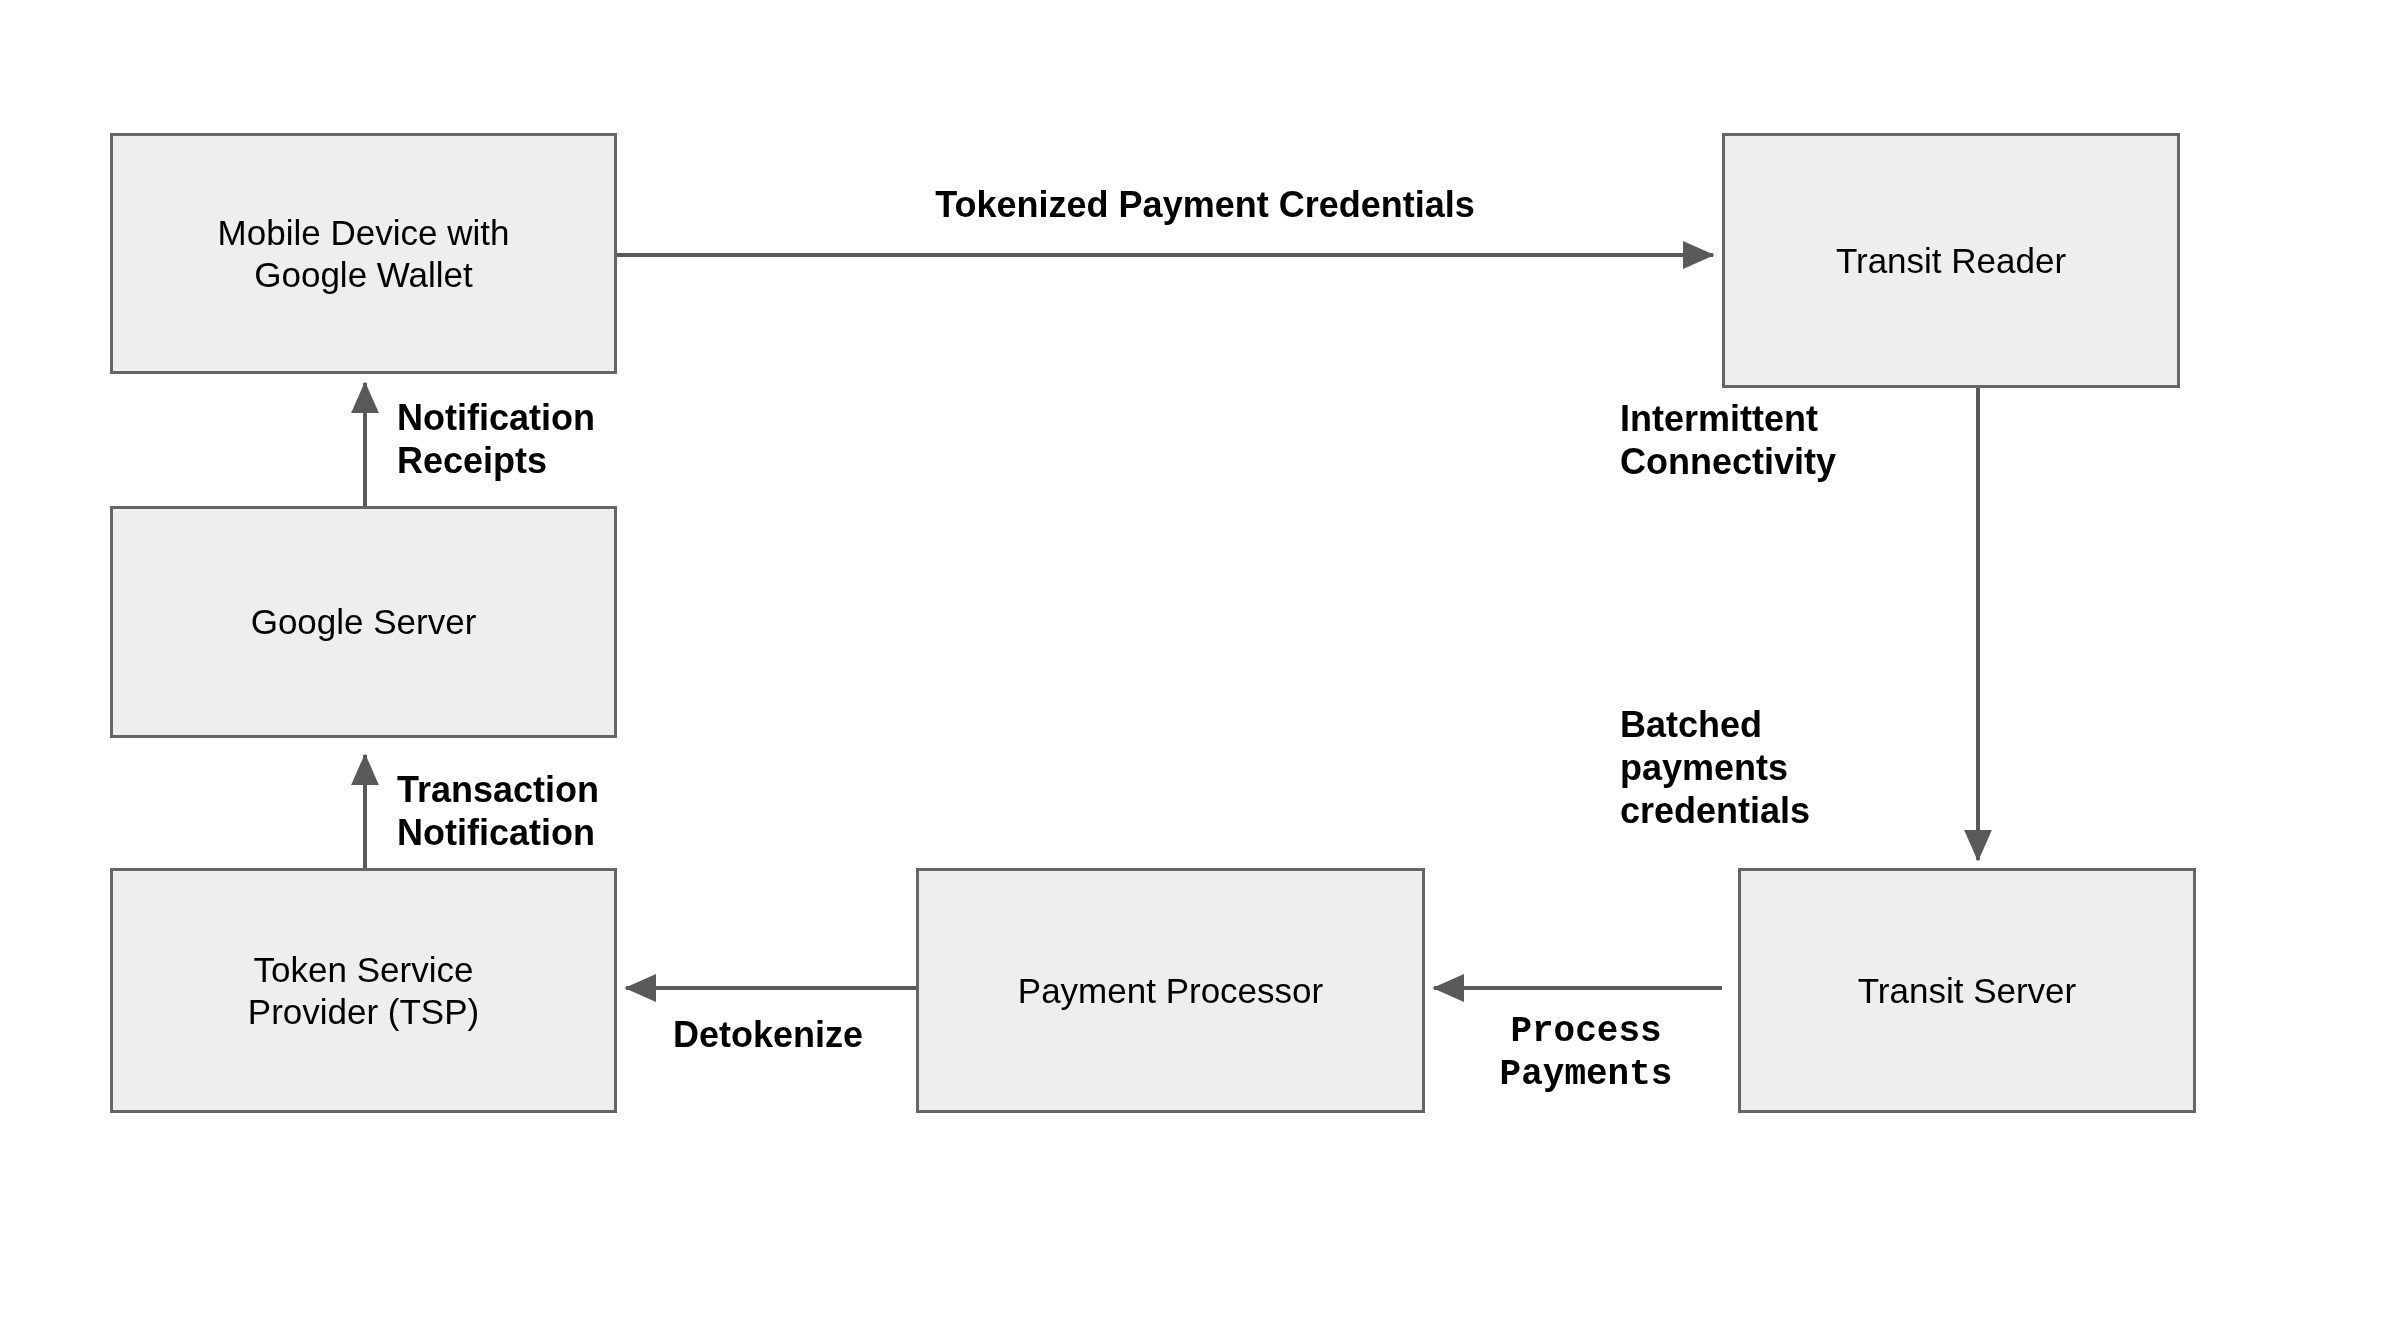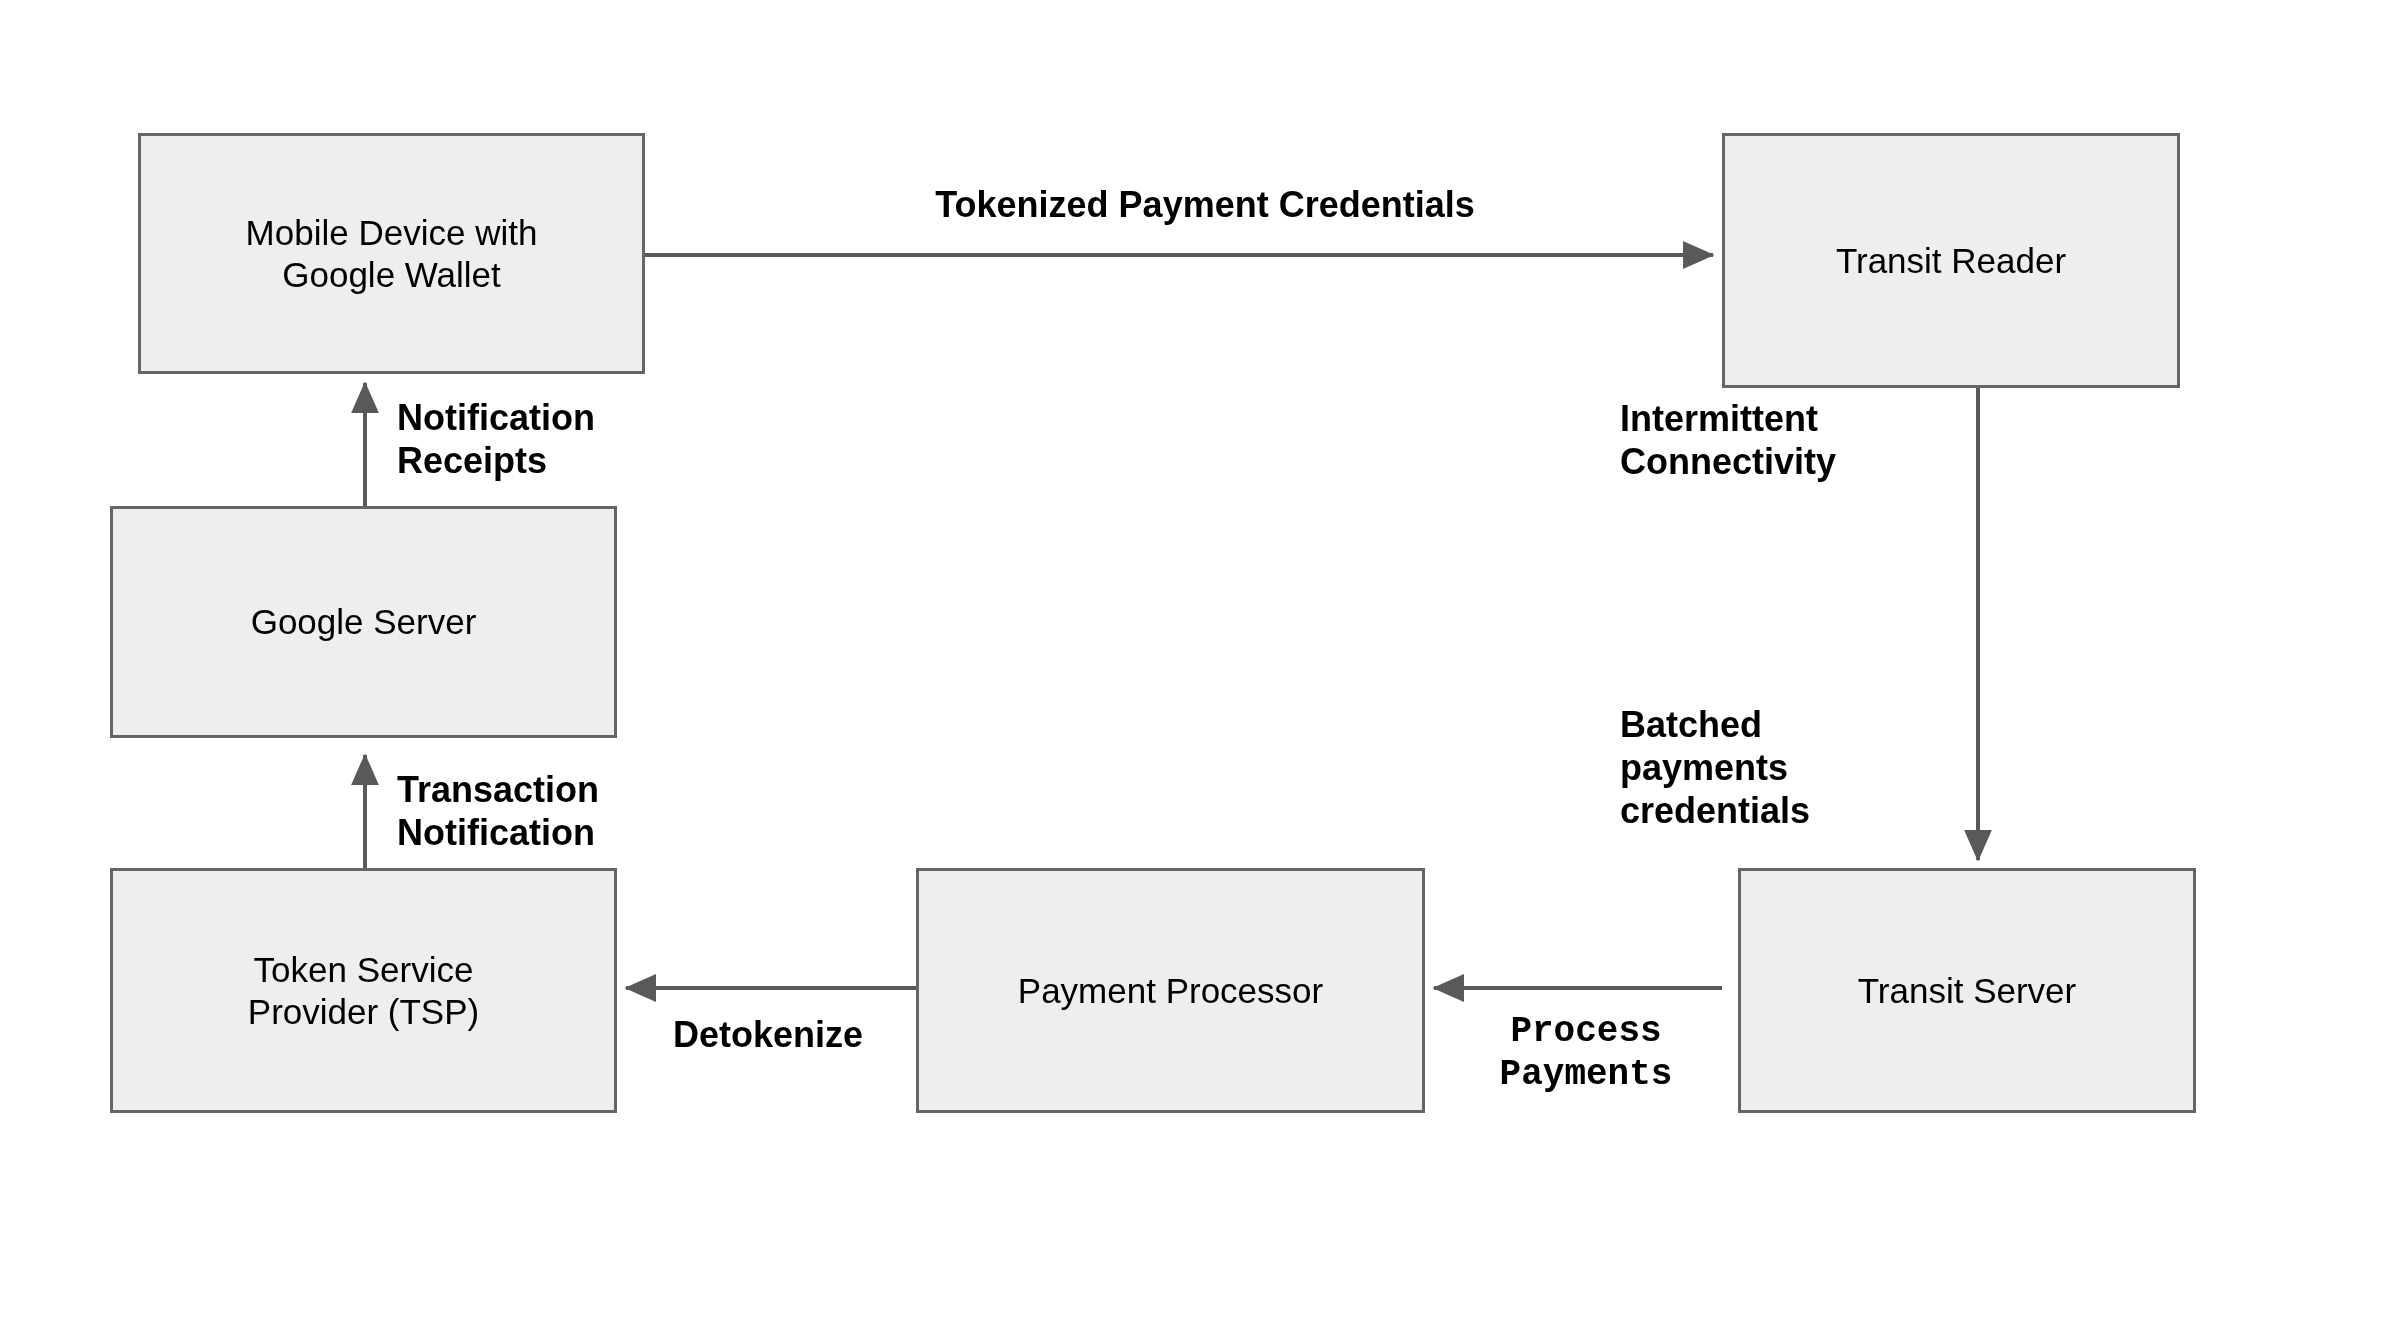--- a/index.html
+++ b/index.html
@@ -89,21 +89,21 @@
 
     <g>
       <line x1="365" y1="868" x2="365" y2="755" stroke="#595959" stroke-width="4" marker-end="url(#arrow-right)"></line>
     </g>
 
     <g>
       <line x1="365" y1="506" x2="365" y2="383" stroke="#595959" stroke-width="4" marker-end="url(#arrow-right)"></line>
     </g>
   </svg>
 
-  <div class="node" style="left:110px; top:133px; width:507px; height:241px;margin-left:28px;">
+  <div class="node" style="left:110px; top:133px; width:507px; height:241px;">
     <span class="node-label">Mobile Device with
 Google Wallet</span>
   </div>
 
   <div class="node" style="left:1722px; top:133px; width:458px; height:255px;">
     <span class="node-label">Transit Reader</span>
   </div>
 
   <div class="node" style="left:110px; top:506px; width:507px; height:232px;">
     <span class="node-label">Google Server</span>

